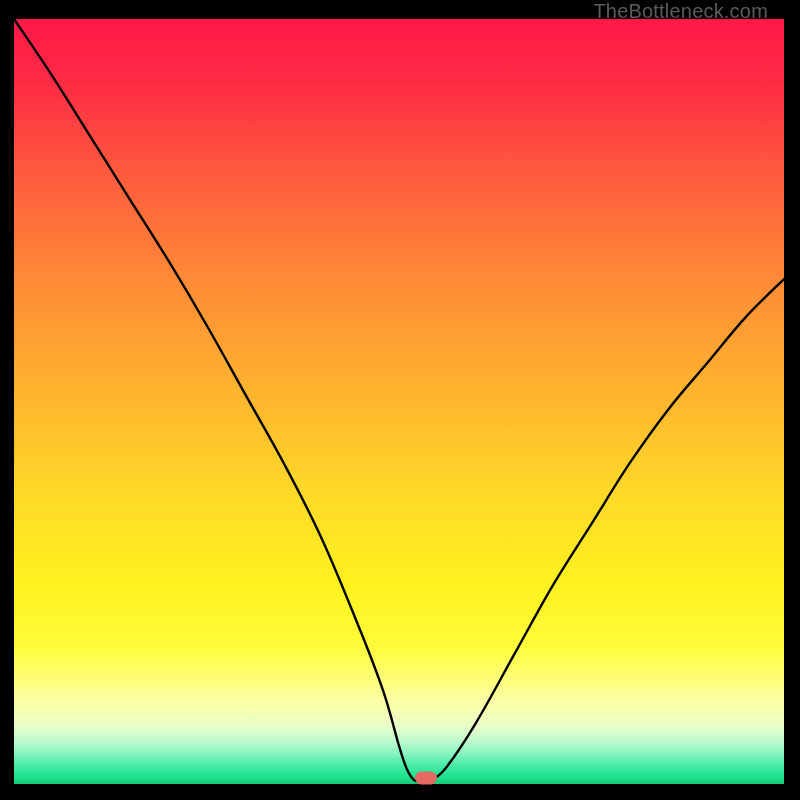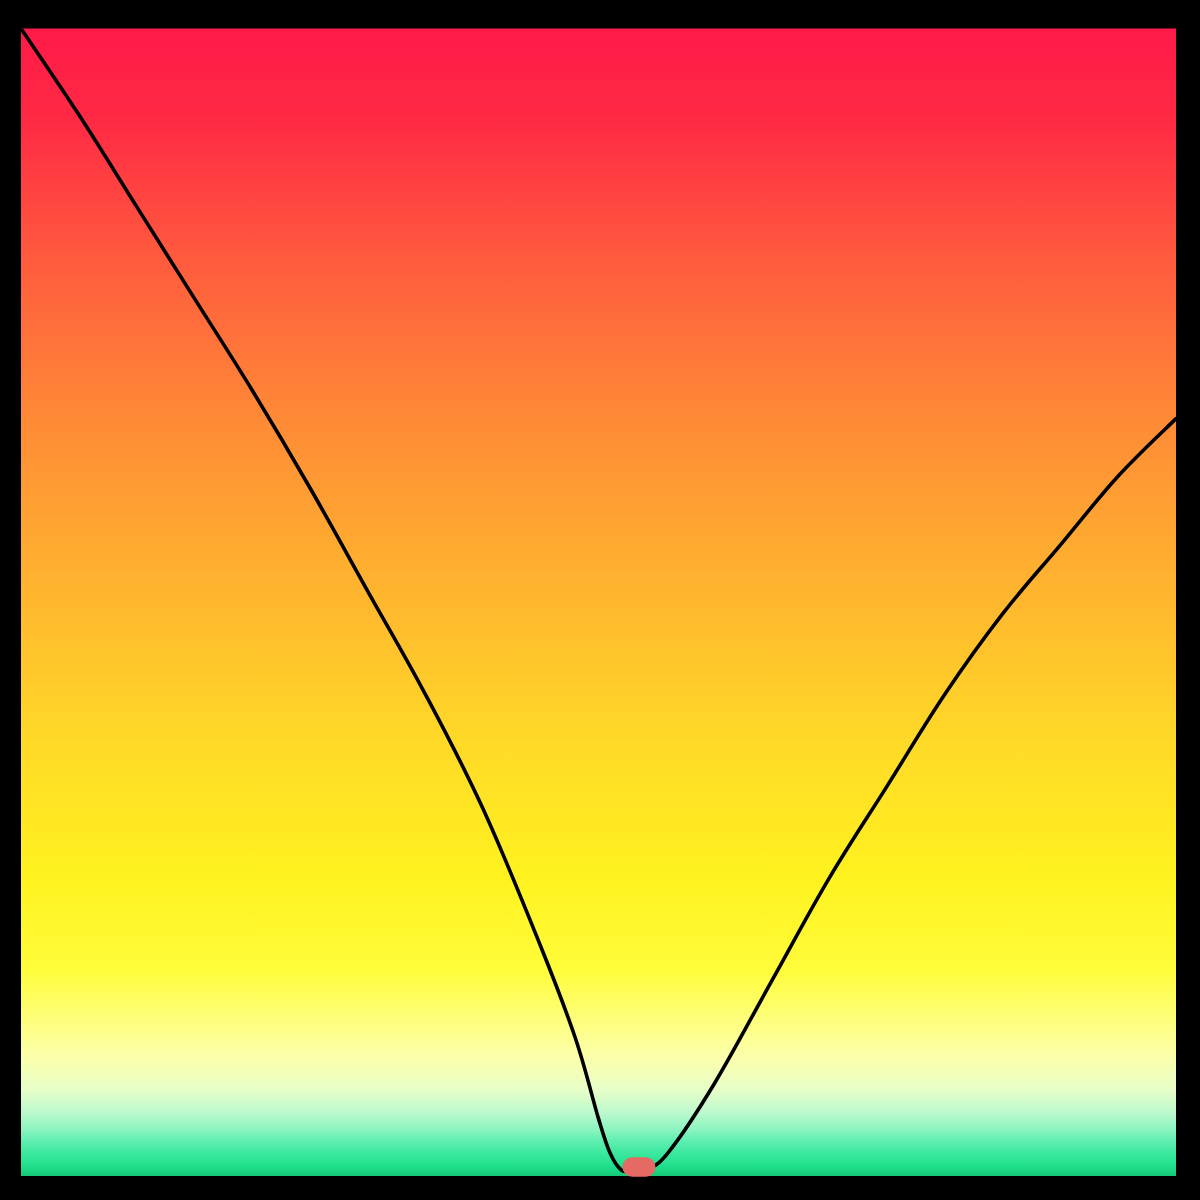--- a/index.html
+++ b/index.html
@@ -67,20 +67,21 @@
     height: 13px;
     border-radius: 7px;
     transform: translate(-50%, -50%);
   }
 </style>
 </head>
 <body>
 
 <div class="frame">
 
+  <div class="watermark">TheBottleneck.com</div>
 
   <div class="plot">
     <svg viewBox="0 0 770 765" preserveAspectRatio="none">
       <path fill="none" stroke="#000" stroke-width="2.4" stroke-linecap="round" d="M 0.00 0.00 C 6.93 10.33, 24.64 36.03, 38.50 57.38 C 52.36 78.72, 63.14 96.54, 77.00 118.58 C 90.86 140.61, 101.64 157.74, 115.50 179.77 C 129.36 201.81, 140.14 218.25, 154.00 240.97 C 167.86 263.70, 178.64 281.90, 192.50 306.00 C 206.36 330.10, 217.14 350.06, 231.00 374.85 C 244.86 399.64, 255.64 417.54, 269.50 443.70 C 283.36 469.86, 294.14 489.91, 308.00 520.20 C 321.86 550.49, 335.41 584.46, 346.50 612.00 C 357.59 639.54, 362.67 652.55, 369.60 673.20 C 376.53 693.86, 380.84 712.98, 385.00 726.75 C 389.16 740.52, 389.93 743.50, 392.70 749.70 C 395.47 755.90, 397.63 759.11, 400.40 761.17 C 403.17 763.24, 405.33 761.17, 408.10 761.17 C 410.87 761.17, 411.64 763.24, 415.80 761.17 C 419.96 759.11, 422.88 760.03, 431.20 749.70 C 439.52 739.37, 449.53 724.45, 462.00 703.80 C 474.47 683.14, 486.64 659.74, 500.50 634.95 C 514.36 610.16, 525.14 589.51, 539.00 566.10 C 552.86 542.69, 563.64 526.93, 577.50 504.90 C 591.36 482.87, 602.14 464.35, 616.00 443.70 C 629.86 423.05, 640.64 408.05, 654.50 390.15 C 668.36 372.25, 679.14 360.77, 693.00 344.25 C 706.86 327.73, 717.64 313.50, 731.50 298.35 C 745.36 283.20, 763.07 266.98, 770.00 260.10"></path>
     </svg>
     <div class="marker" style="left: 411.95px; top: 758.88px; background: rgb(228, 106, 99);"></div>
   </div>
 
 </div>
 

